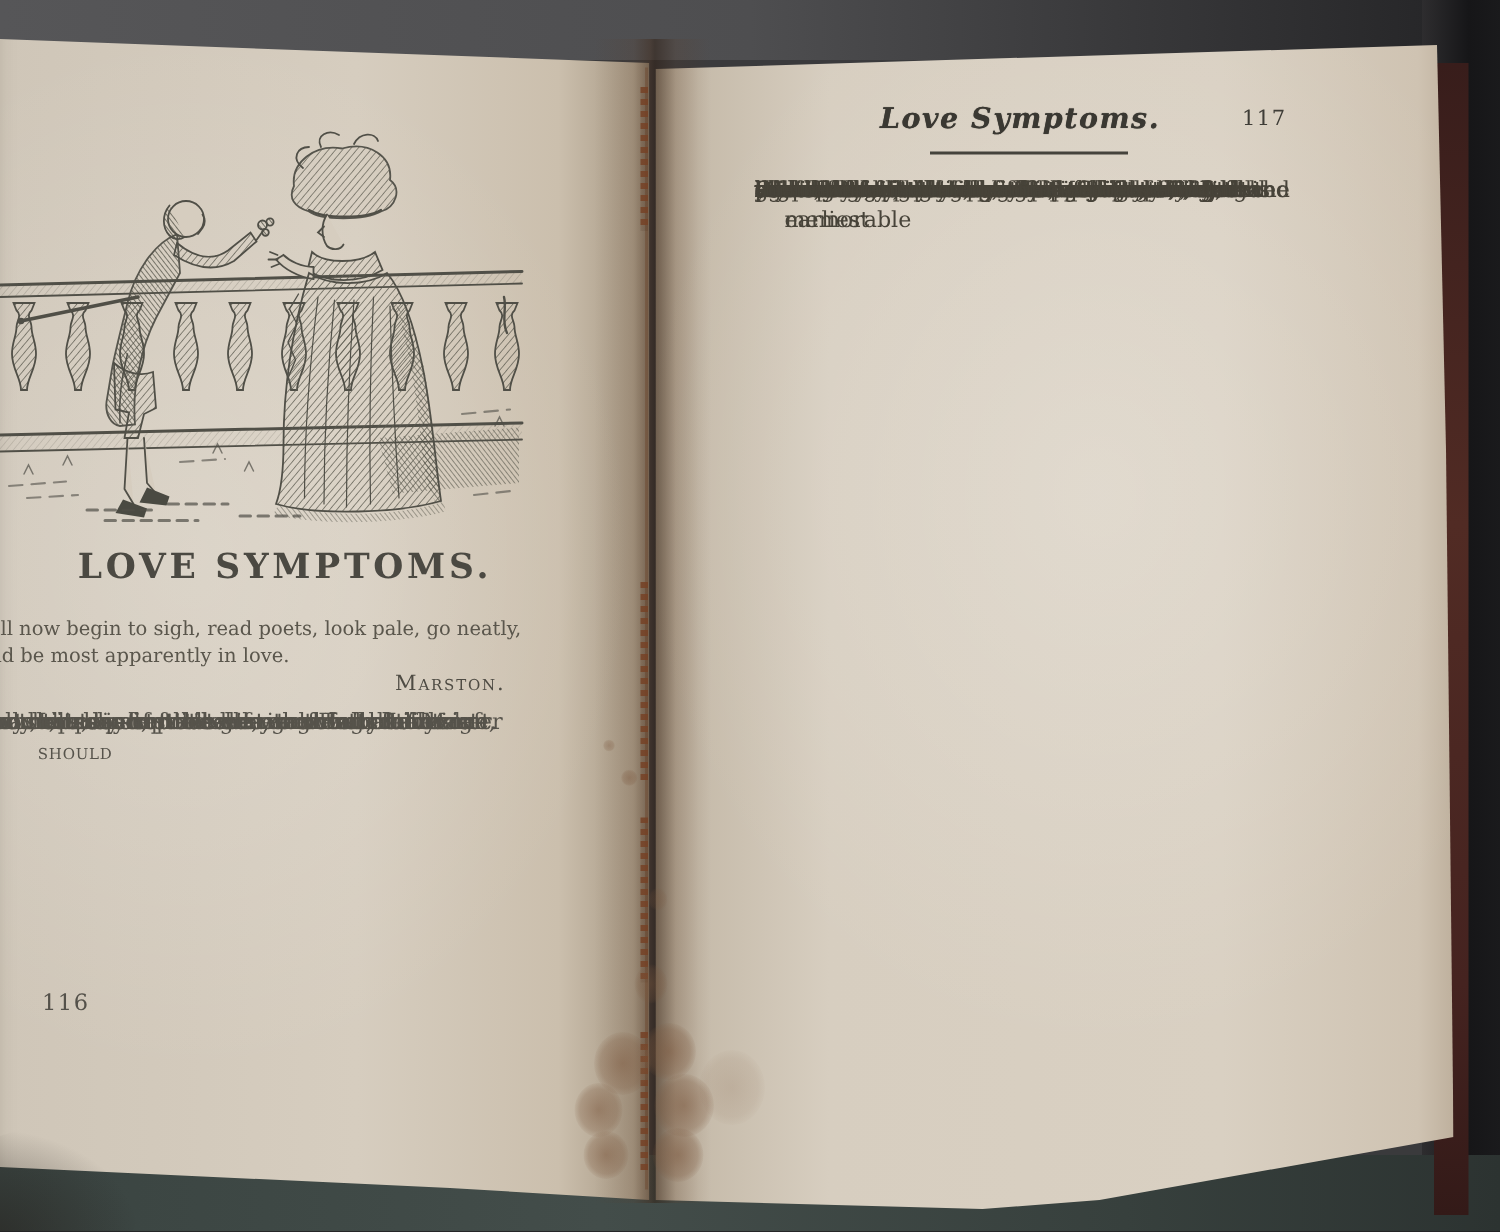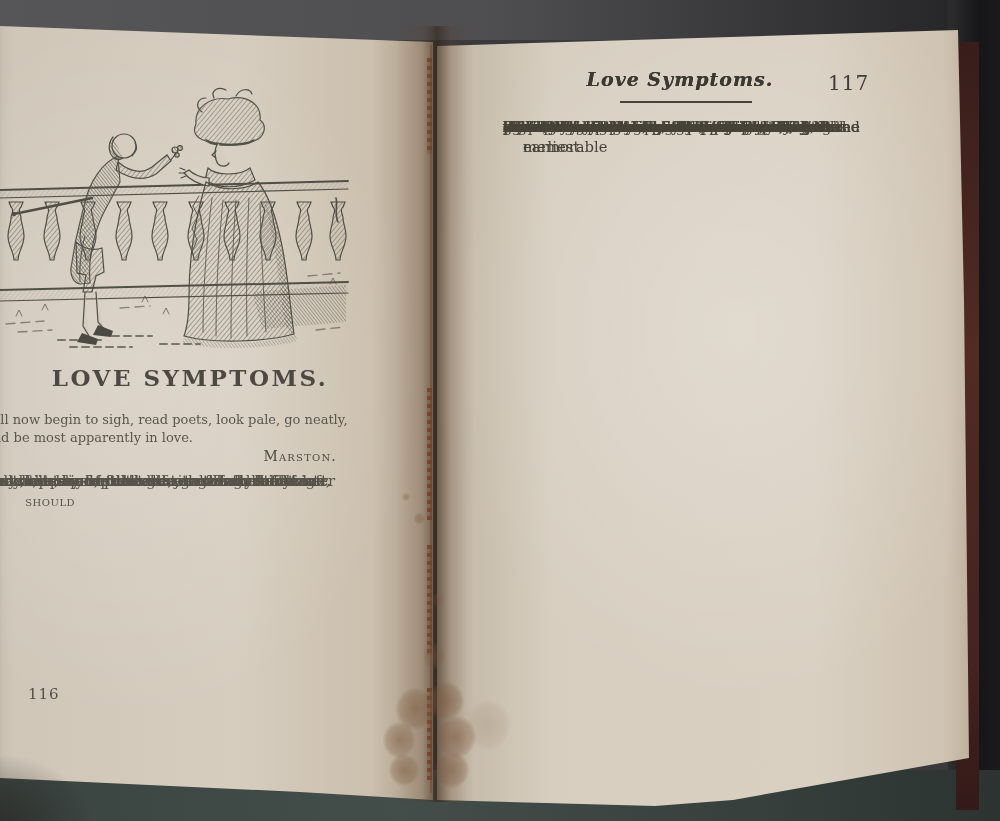--- a/index.html
+++ b/index.html
@@ -54,28 +54,28 @@
   .lp-title{left:-15px;top:364px;width:410px;z-index:4;text-align:center;
     font-size:23px;font-weight:600;letter-spacing:2.5px;color:#4b4942;}
   .lp-epigraph{left:-15px;top:411px;width:408px;z-index:4;
     font-size:13px;line-height:18px;color:#5a564c;}
   .epi-line{position:static;text-align:left;}
   .lp-attribution{left:-15px;top:448px;width:408px;z-index:4;text-align:right;
     padding-right:56px;box-sizing:border-box;font-variant:small-caps;
     font-size:14px;letter-spacing:1.2px;color:#4e4b43;}
   .lp-body{left:-15px;top:471px;width:412px;z-index:4;
     font-size:14.9px;line-height:20.3px;color:#56534b;word-spacing:1px;}
-  .lp-pagenum{left:28px;top:685px;z-index:4;font-size:15px;color:#54514a;letter-spacing:1px;}
+  .lp-pagenum{left:28px;top:659px;z-index:4;font-size:15px;color:#54514a;letter-spacing:1px;}
 
   
   .rp-header{left:500px;top:68px;width:360px;z-index:4;text-align:center;
     font-size:19px;font-weight:bold;font-style:italic;letter-spacing:1px;color:#3a3832;
     text-shadow:0 0 .5px #3a3832;}
   .rp-rule{left:620px;top:101px;width:132px;height:2px;background:#45433c;z-index:4;}
-  .rp-pagenum{left:828px;top:71px;z-index:4;font-size:20px;color:#3f3d37;letter-spacing:1px;}
+  .rp-pagenum{left:828px;top:71px;z-index:4;font-size:14px;color:#3f3d37;letter-spacing:1px;}
   .rp-body{left:503px;top:117px;width:357px;z-index:4;
     font-size:14.8px;line-height:20.45px;color:#474339;word-spacing:.5px;}
 
   .line{position:static;text-align:justify;text-align-last:justify;}
   .line.end{text-align-last:left;}
   .line.indent{text-indent:1.35em;}
   .sc{font-variant:small-caps;letter-spacing:.5px;margin-top:20px;}
 </style>
 </head>
 <body>

